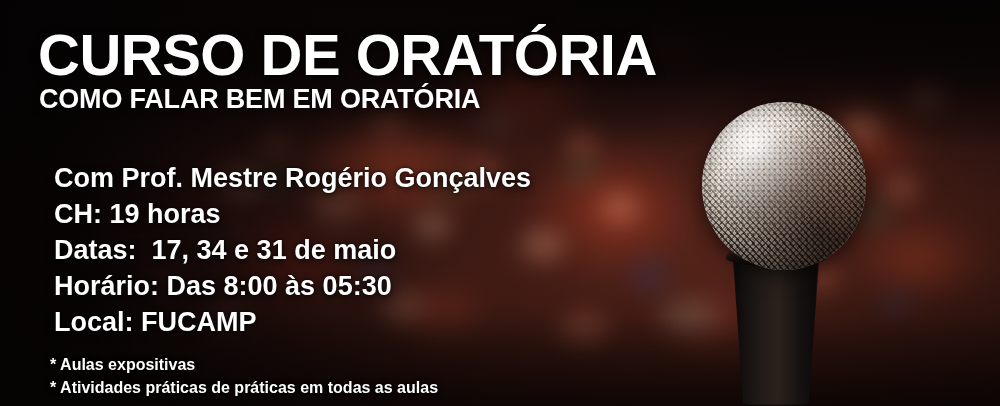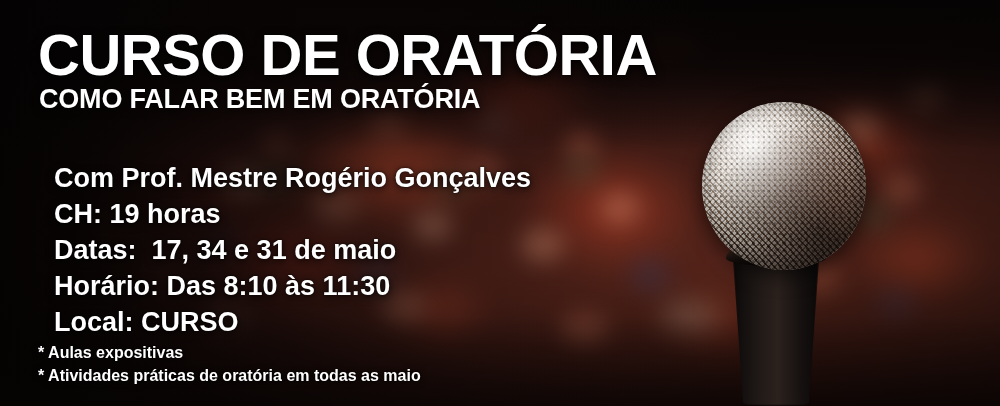--- a/index.html
+++ b/index.html
@@ -229,21 +229,21 @@
     font-size: 27px;
     font-weight: 700;
     line-height: 36px;
     white-space: pre;
     text-shadow: 0 2px 9px rgba(0,0,0,.9), 0 0 3px rgba(0,0,0,.7);
   }
   .notes {
     position: absolute;
     top: 341px;
     left: 0;
-    margin: 0;
+    margin: 12px;
     padding: 0;
     list-style: none;
   }
   .notes li {
     font-size: 16px;
     font-weight: 700;
     line-height: 23px;
     white-space: pre;
     text-shadow: 0 1px 6px rgba(0,0,0,.9), 0 0 3px rgba(0,0,0,.7);
   }
@@ -316,23 +316,23 @@
   <div class="copy">
 
     <div class="title">CURSO DE ORATÓRIA</div>
 
     <div class="subtitle">COMO FALAR BEM EM ORATÓRIA</div>
 
     <ul class="details">
       <li>Com Prof. Mestre Rogério Gonçalves</li>
       <li>CH: 19 horas</li>
       <li>Datas:  17, 34 e 31 de maio</li>
-      <li>Horário: Das 8:10 às 11:30</li>
-      <li>Local: CURSO</li>
+      <li>Horário: Das 8:00 às 05:30</li>
+      <li>Local: FUCAMP</li>
     </ul>
 
     <ul class="notes">
       <li>* Aulas expositivas</li>
-      <li>* Atividades práticas de oratória em todas as maio</li>
+      <li>* Atividades práticas de práticas em todas as aulas</li>
     </ul>
 
   </div>
 </div>
 
 </body></html>

